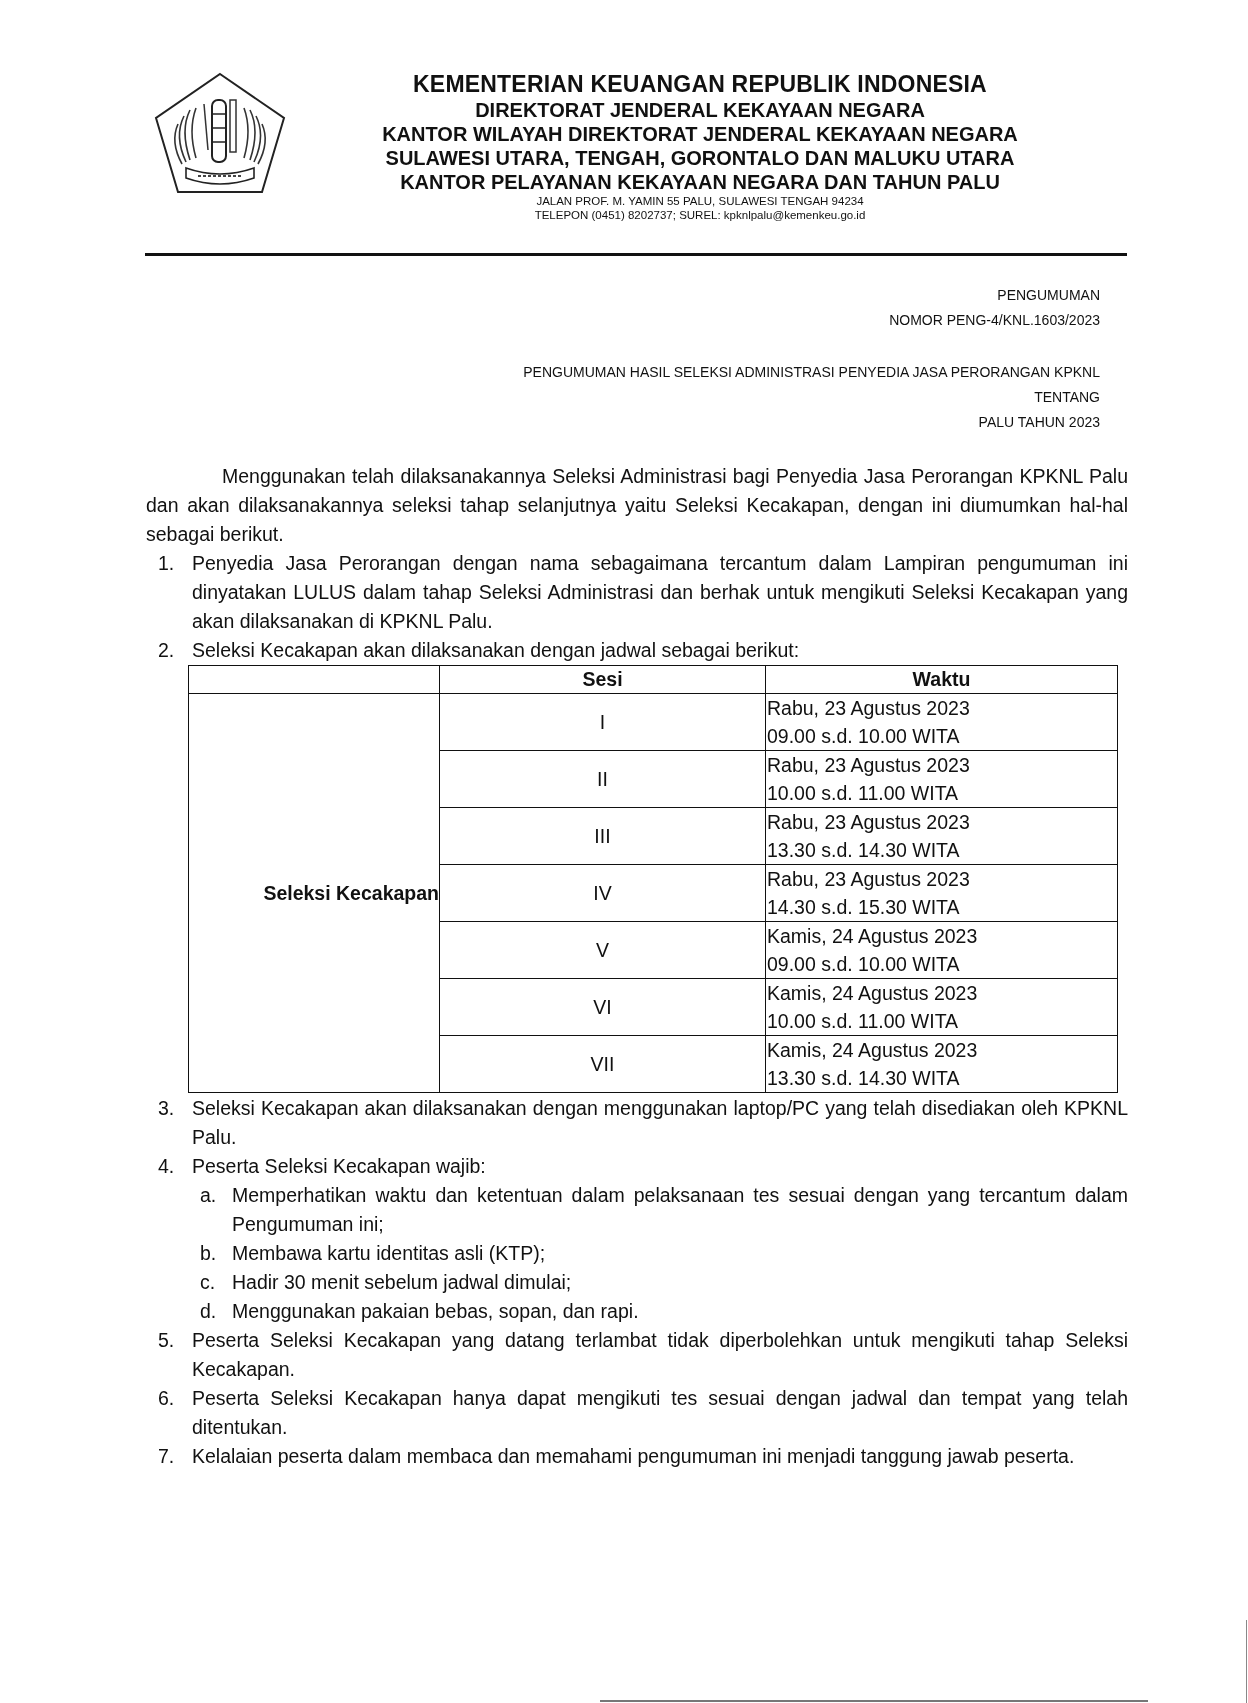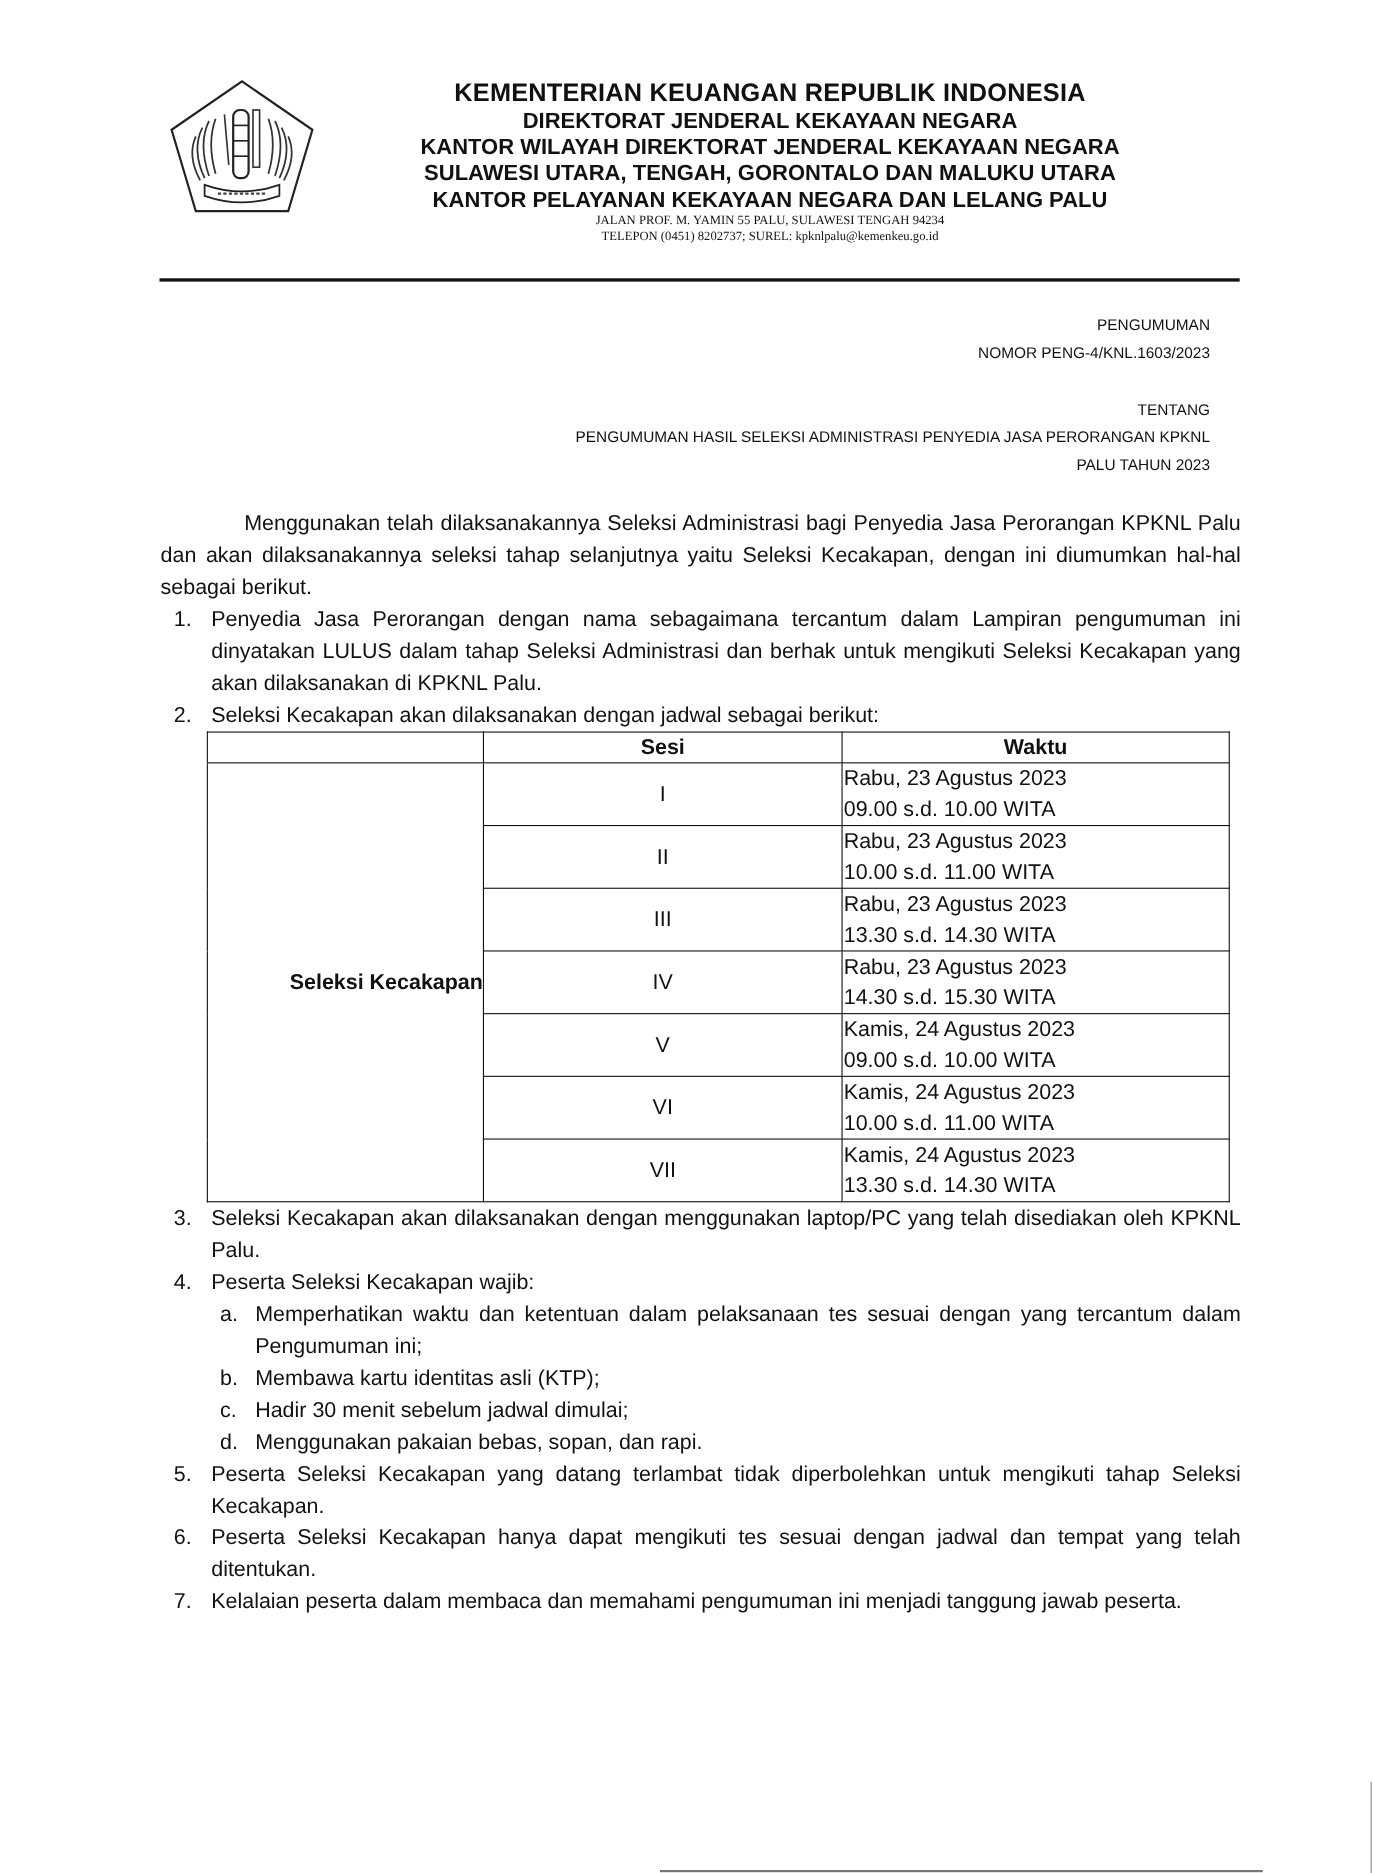--- a/index.html
+++ b/index.html
@@ -5,21 +5,21 @@
   html, body { margin: 0; padding: 0; background: #ffffff; }
   body { width: 1248px; height: 1703px; position: relative; overflow: hidden;
          font-family: "Liberation Sans", sans-serif; color: #111; }
   .page { position: absolute; left: 0; top: 0; width: 1248px; height: 1656px; }
 
   
   .logo { position: absolute; left: 150px; top: 70px; width: 140px; height: 130px; }
   .kop { position: absolute; left: 300px; top: 70px; width: 800px; text-align: center; }
   .kop .l1 { font-weight: bold; font-size: 23px; line-height: 28px; letter-spacing: 0.2px; }
   .kop .l2 { font-weight: bold; font-size: 20px; line-height: 24px; }
-  .kop .addr { font-size: 11.5px; line-height: 14px; font-family: Liberation Serif, serif; }
+  .kop .addr { font-size: 11.5px; line-height: 14px; }
   .rule { position: absolute; left: 145px; width: 982px; top: 253px; height: 3px; background: #111; }
 
   
   .title { position: absolute; left: 130px; width: 970px; text-align: right; font-size: 14px; line-height: 25px; }
   .t1 { top: 283px; }
   .t2 { top: 360px; }
 
   
   .body { position: absolute; left: 146px; width: 982px; top: 462px; font-size: 19.5px; line-height: 29px; }
   .para { text-align: justify; text-indent: 76px; margin: 0; }
@@ -72,33 +72,33 @@
       <path d="M36 98 Q70 110 104 98 L104 108 Q70 120 36 108 Z" fill="none" stroke="#222" stroke-width="1.6"></path>
       <line x1="48" y1="106" x2="92" y2="106" stroke="#444" stroke-width="2" stroke-dasharray="3,2"></line>
     </svg>
   </div>
 
   <div class="kop">
     <div class="l1">KEMENTERIAN KEUANGAN REPUBLIK INDONESIA</div>
     <div class="l2">DIREKTORAT JENDERAL KEKAYAAN NEGARA</div>
     <div class="l2">KANTOR WILAYAH DIREKTORAT JENDERAL KEKAYAAN NEGARA</div>
     <div class="l2">SULAWESI UTARA, TENGAH, GORONTALO DAN MALUKU UTARA</div>
-    <div class="l2">KANTOR PELAYANAN KEKAYAAN NEGARA DAN LELANG PALU</div>
+    <div class="l2">KANTOR PELAYANAN KEKAYAAN NEGARA DAN TAHUN PALU</div>
     <div class="addr">JALAN PROF. M. YAMIN  55 PALU, SULAWESI TENGAH 94234</div>
     <div class="addr">TELEPON (0451) 8202737; SUREL: kpknlpalu@kemenkeu.go.id</div>
   </div>
   <div class="rule"></div>
 
   <div class="title t1">
     <div>PENGUMUMAN</div>
     <div>NOMOR PENG-4/KNL.1603/2023</div>
   </div>
   <div class="title t2">
+    <div>PENGUMUMAN HASIL SELEKSI ADMINISTRASI PENYEDIA JASA PERORANGAN KPKNL</div>
     <div>TENTANG</div>
-    <div>PENGUMUMAN HASIL SELEKSI ADMINISTRASI PENYEDIA JASA PERORANGAN KPKNL</div>
     <div>PALU TAHUN 2023</div>
   </div>
 
   <div class="body">
     <p class="para">Menggunakan telah dilaksanakannya Seleksi Administrasi bagi Penyedia Jasa Perorangan KPKNL Palu dan akan dilaksanakannya seleksi tahap selanjutnya yaitu Seleksi Kecakapan, dengan ini diumumkan hal-hal sebagai berikut.</p>
     <ol class="main">
       <li>
         <span class="num">1.</span>
         <span>Penyedia Jasa Perorangan dengan nama sebagaimana tercantum dalam Lampiran pengumuman ini dinyatakan LULUS dalam tahap Seleksi Administrasi dan berhak untuk mengikuti Seleksi Kecakapan yang akan dilaksanakan di KPKNL Palu.</span>
       </li>

